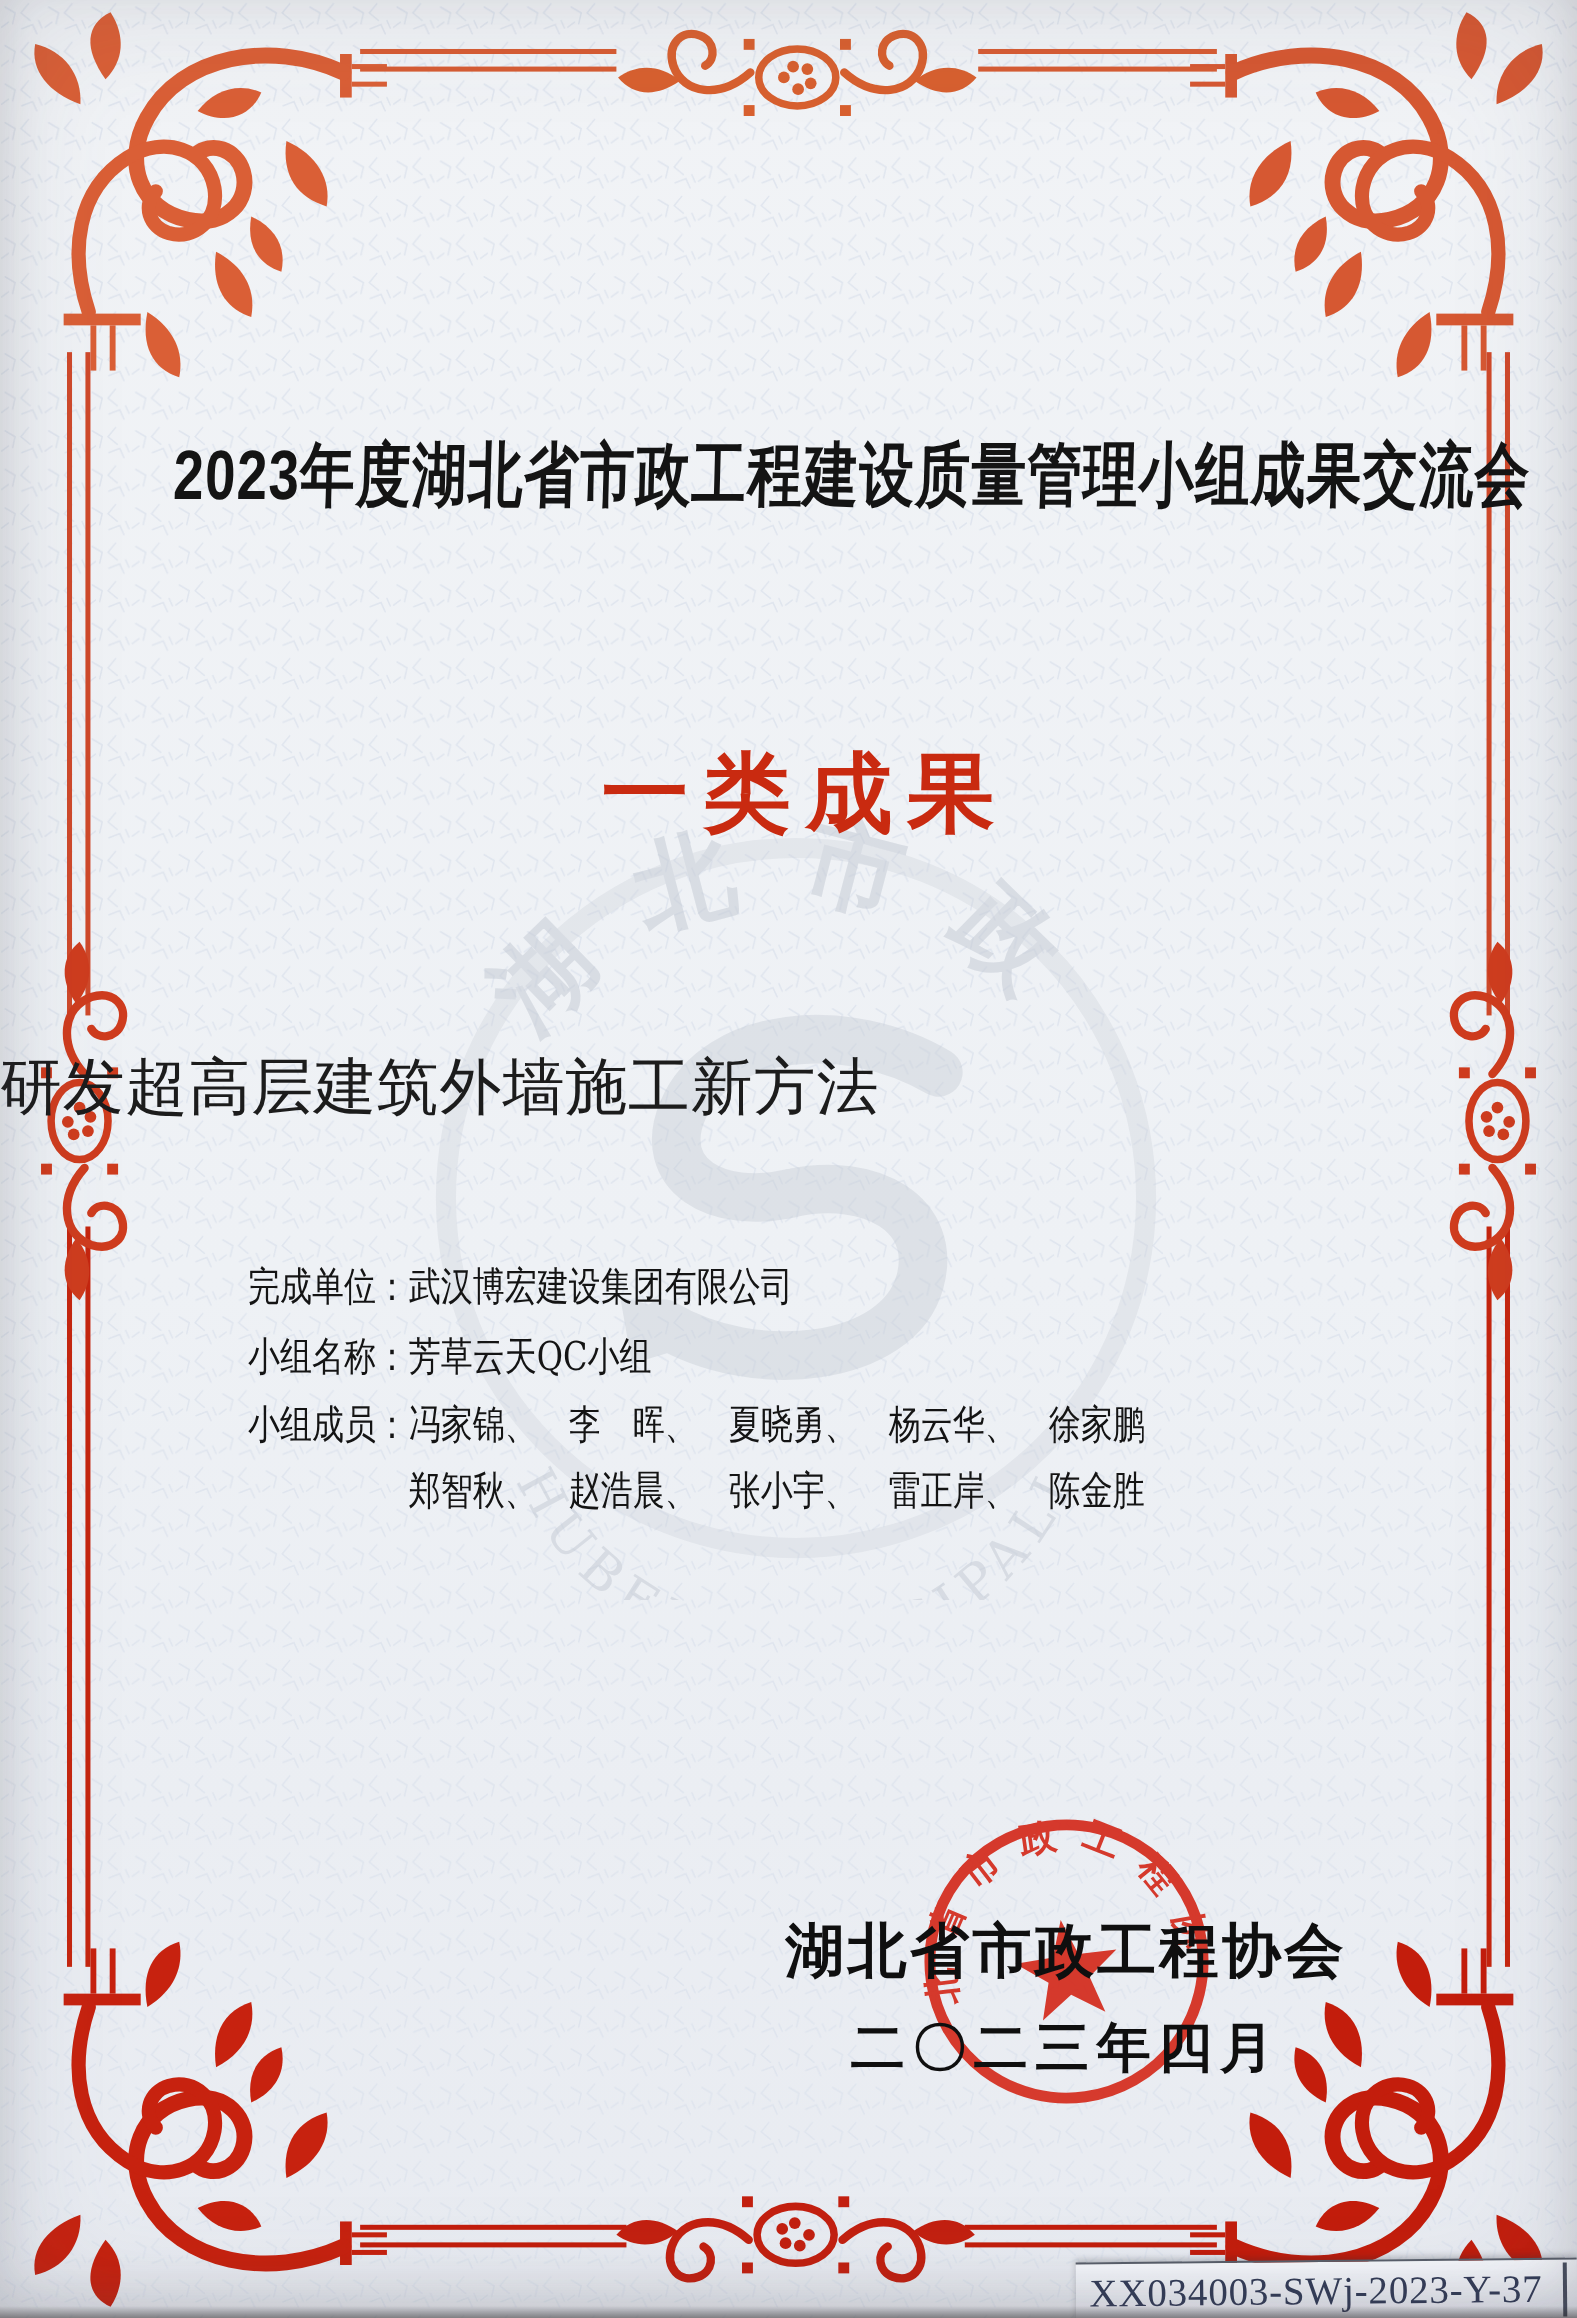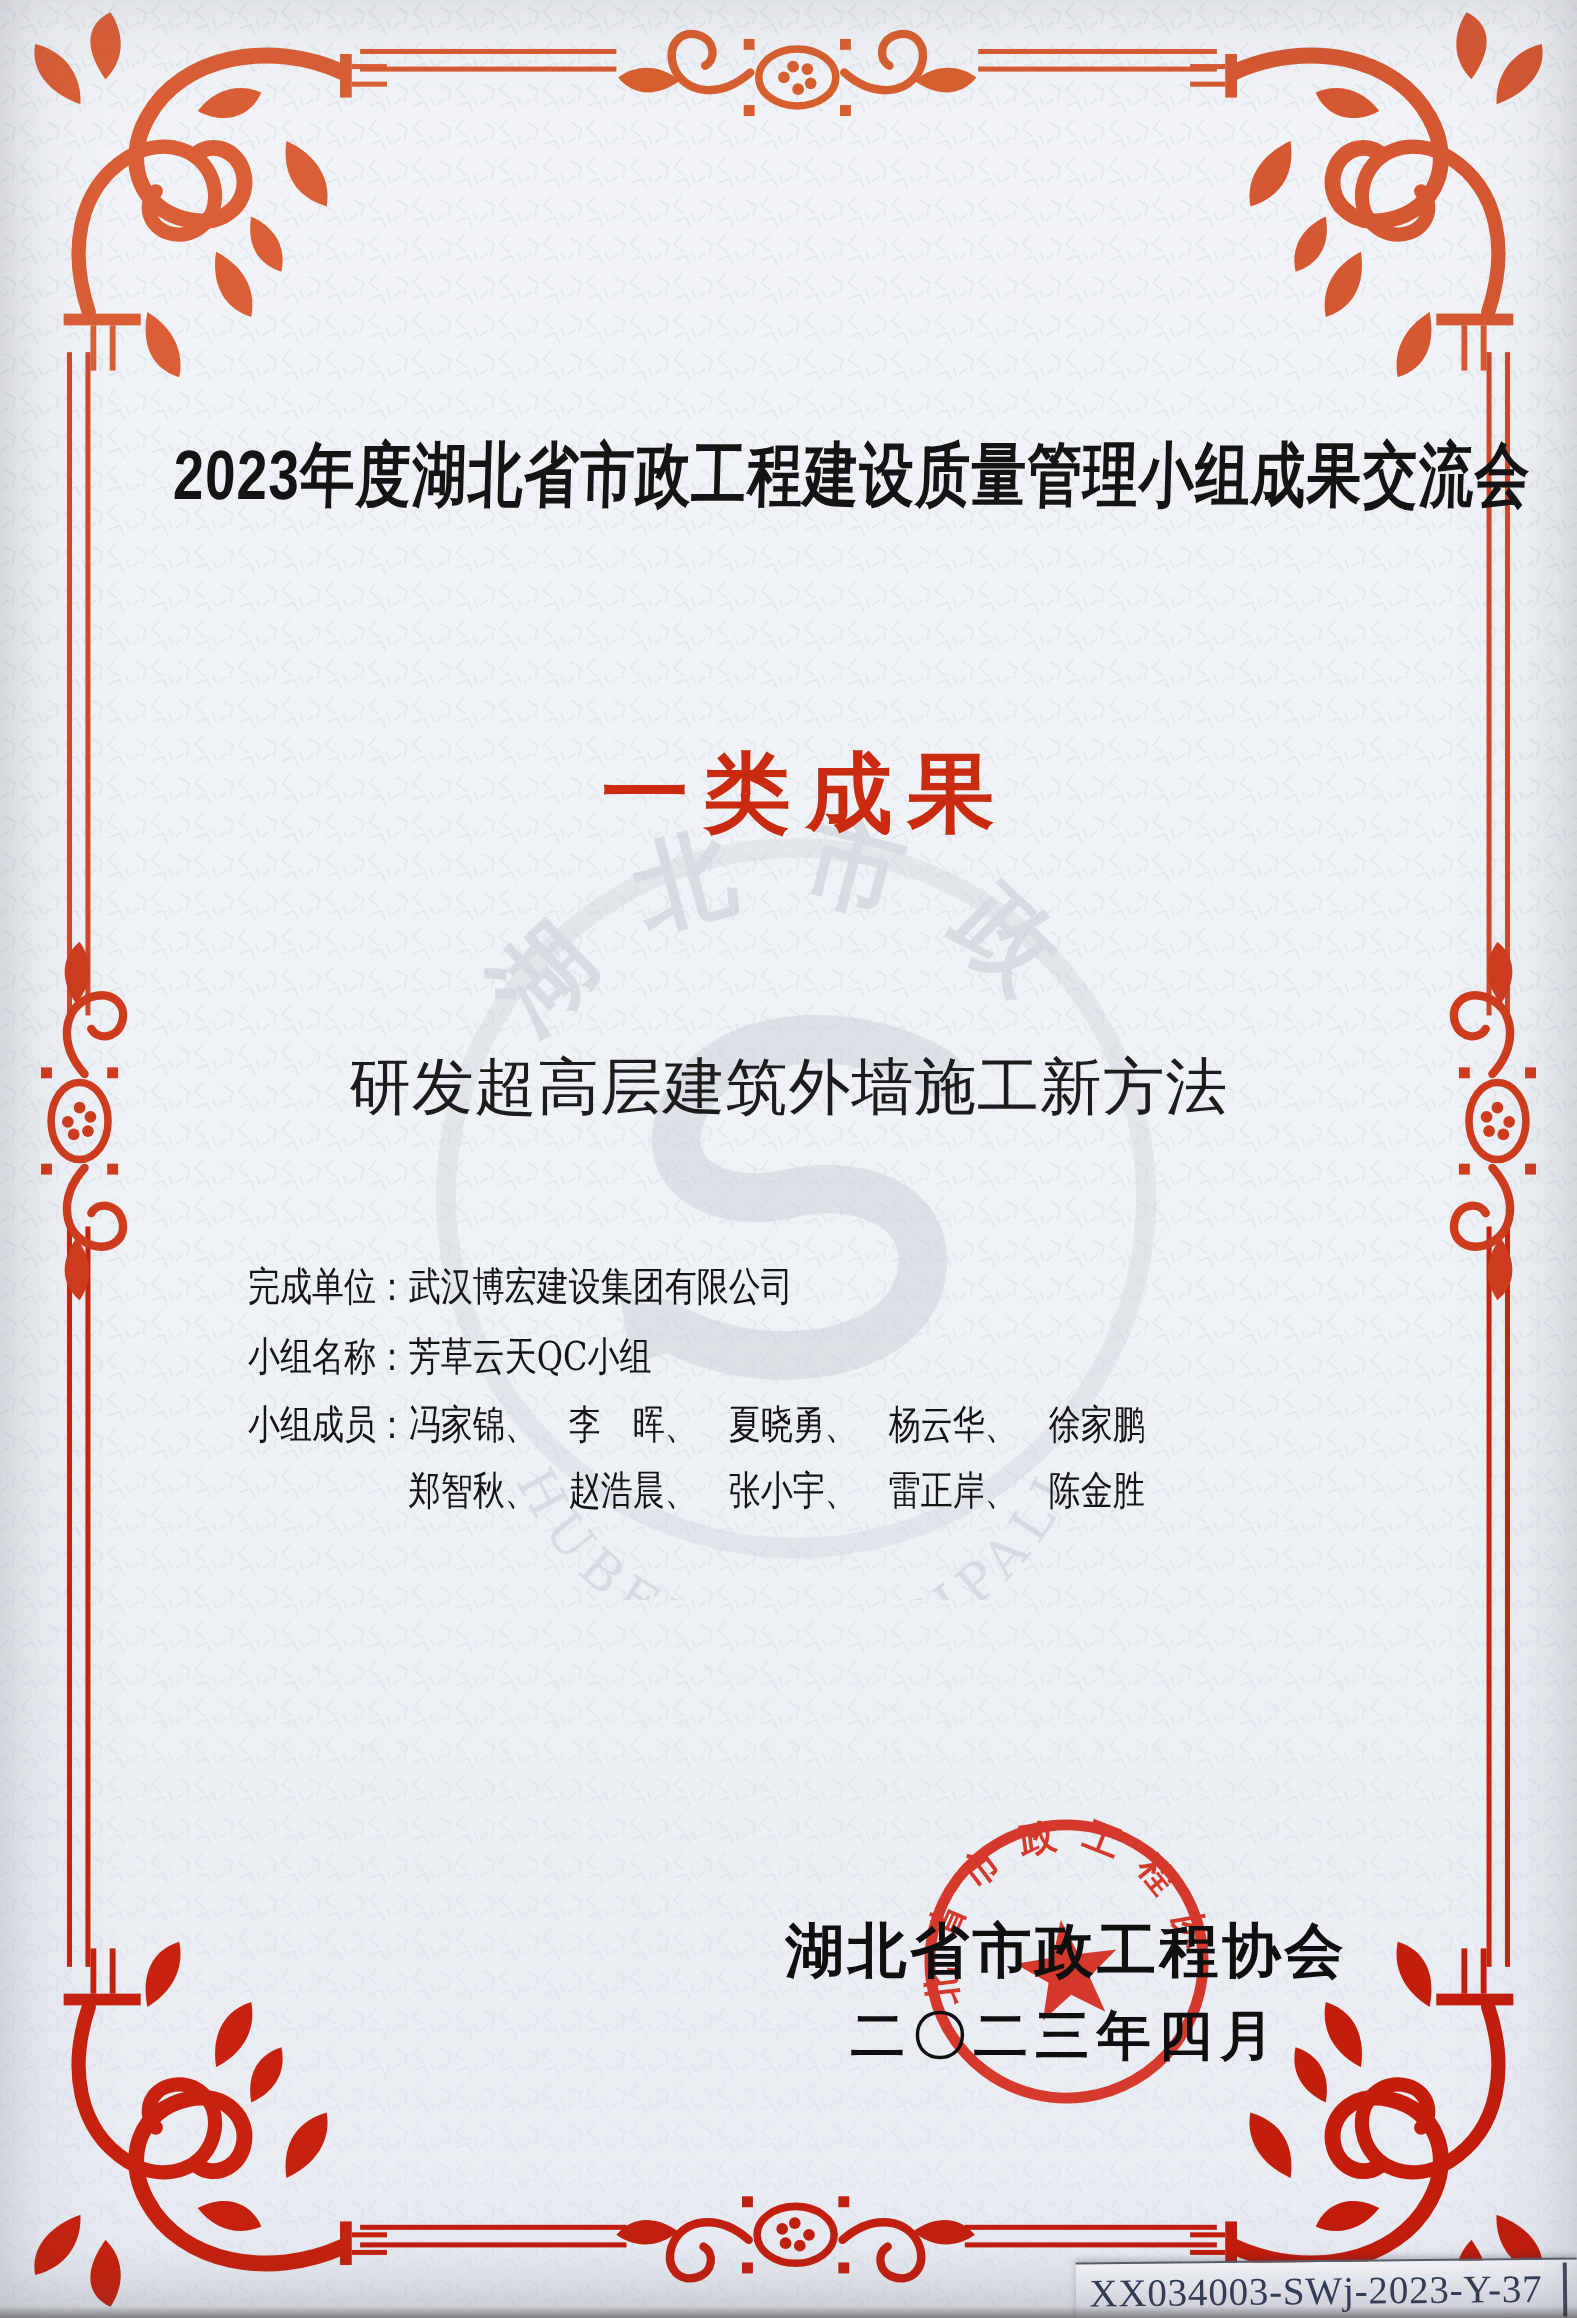--- a/index.html
+++ b/index.html
@@ -30,37 +30,37 @@
     font-family:"Liberation Sans","DejaVu Sans",sans-serif;
     font-weight:bold;font-size:70px;color:#141414;
     transform:scaleX(.78) skewX(-2deg);letter-spacing:1.7px;
   }
   .award{
     left:0;width:1577px;top:735px;text-align:center;
     font-weight:bold;font-size:87px;color:#c92a10;
     letter-spacing:15px;padding-left:17px;
   }
   .subject{
-    left:0;width:1577px;top:1045px;text-align:center;
+    left:0;width:1577px;top:1045px;
     font-size:62px;color:#1c1c1c;letter-spacing:0.8px;
   }
   .info{
     left:248px;top:1251px;font-size:40px;color:#141414;
     transform:scaleX(.8);transform-origin:0 0;
   }
   .info-row{display:flex;align-items:center;height:70px;}
   .info-row.r3{height:67px;}
   .info-row.r4{height:65px;}
   .info-label{width:201px;flex:0 0 201px;}
   .issuer-block{
     left:668px;top:1912px;width:796px;text-align:center;
     font-weight:bold;color:#0f0f0f;
   }
   .issuer{font-size:59px;letter-spacing:3.4px;}
-  .cert-date{font-size:54px;letter-spacing:7.5px;margin-top:8px;}
+  .cert-date{font-size:54px;letter-spacing:7.5px;margin-top:20px;}
   .sticker{
     position:absolute;left:1076px;top:2260px;width:501px;height:59px;
     background:linear-gradient(180deg,#f6f8fc 0%,#e7eaf2 100%);
     border-top:2.5px solid #5a5f6b;
     transform:rotate(-.6deg);
     display:flex;align-items:center;
     font-family:"Liberation Serif","DejaVu Serif",serif;
     font-size:39px;color:#333c58;letter-spacing:0.8px;
     padding-left:13.4px;box-sizing:border-box;
     box-shadow:0 -2.5px 6.7px rgba(40,40,50,.25);

